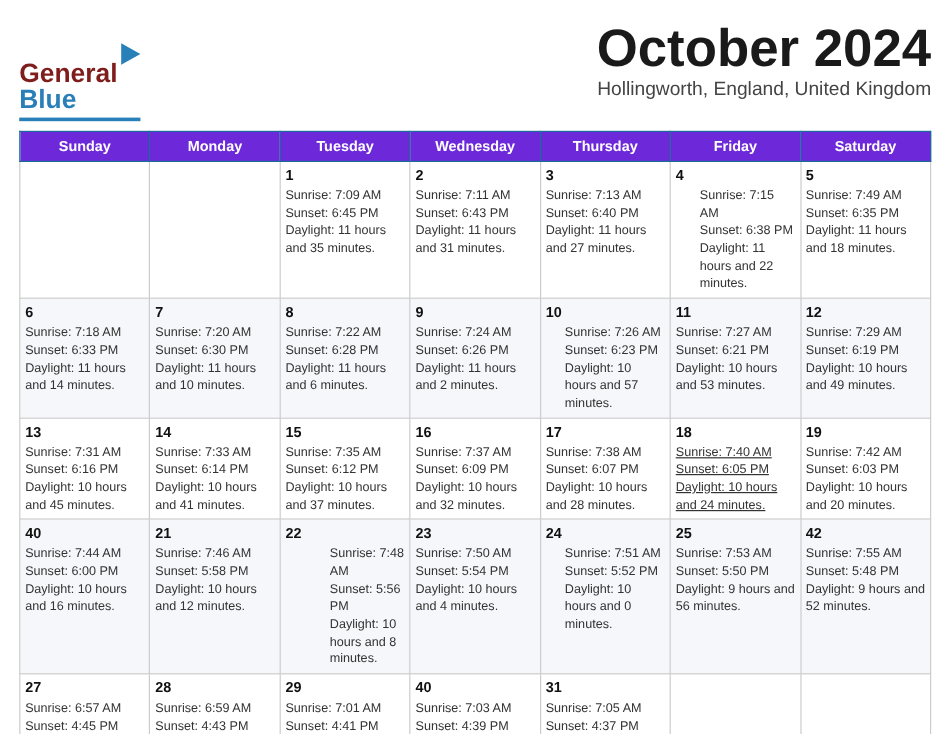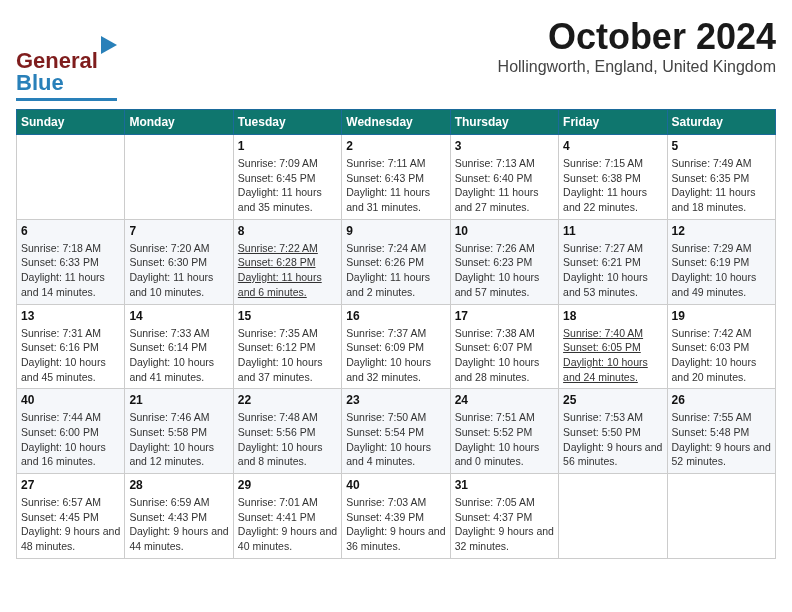--- a/index.html
+++ b/index.html
@@ -22,39 +22,39 @@
       align-items: flex-start;
     }
     .logo-line {
       width: 100%;
       height: 3px;
       background: #2980b9;
       margin-top: 2px;
     }
     .title-section { text-align: right; }
     .month-title {
-      font-size: 36px;
+      font-size: 44px;
       font-weight: bold;
       color: #1a1a1a;
     }
     .subtitle {
       font-size: 16px;
       color: #444;
       margin-left: 43px;
     }
     table {
       width: 100%;
       border-collapse: collapse;
       font-size: 11px;
     }
     thead tr th {
-      background: #0f766e;
+      background: #6d28d9;
       color: #fff;
       padding: 5px 4px;
-      text-align: left;
+      text-align: center;
       font-size: 12px;
       font-weight: bold;
       border: 1px solid #1a6a9a;
     }
     tbody tr td {
       border: 1px solid #ccc;
       vertical-align: top;
       padding: 4px;
       width: calc(100%/7);
       min-height: 80px;
@@ -123,21 +123,21 @@
 Daylight: 11 hours and 31 minutes.</div>
         </td>
         <td>
           <div class="day-number">3</div>
           <div class="day-info" style="white-space: pre-line;">Sunrise: 7:13 AM
 Sunset: 6:40 PM
 Daylight: 11 hours and 27 minutes.</div>
         </td>
         <td>
           <div class="day-number">4</div>
-          <div class="day-info" style="white-space: pre-line;">Sunrise: 7:15 AM
+          <div class="day-info" style="white-space: pre-line; margin-left: 20px;">Sunrise: 7:15 AM
 Sunset: 6:38 PM
 Daylight: 11 hours and 22 minutes.</div>
         </td>
         <td>
           <div class="day-number">5</div>
           <div class="day-info" style="white-space: pre-line;">Sunrise: 7:49 AM
 Sunset: 6:35 PM
 Daylight: 11 hours and 18 minutes.</div>
         </td>
       </tr>
@@ -149,33 +149,33 @@
 Daylight: 11 hours and 14 minutes.</div>
         </td>
         <td>
           <div class="day-number">7</div>
           <div class="day-info" style="white-space: pre-line;">Sunrise: 7:20 AM
 Sunset: 6:30 PM
 Daylight: 11 hours and 10 minutes.</div>
         </td>
         <td>
           <div class="day-number">8</div>
-          <div class="day-info" style="white-space: pre-line; text-decoration: underline;">Sunrise: 7:22 AM
+          <div class="day-info" style="white-space: pre-line;">Sunrise: 7:22 AM
 Sunset: 6:28 PM
 Daylight: 11 hours and 6 minutes.</div>
         </td>
         <td>
           <div class="day-number">9</div>
           <div class="day-info" style="white-space: pre-line;">Sunrise: 7:24 AM
 Sunset: 6:26 PM
 Daylight: 11 hours and 2 minutes.</div>
         </td>
         <td>
           <div class="day-number">10</div>
-          <div class="day-info" style="white-space: pre-line;">Sunrise: 7:26 AM
+          <div class="day-info" style="white-space: pre-line; margin-left: 16px;">Sunrise: 7:26 AM
 Sunset: 6:23 PM
 Daylight: 10 hours and 57 minutes.</div>
         </td>
         <td>
           <div class="day-number">11</div>
           <div class="day-info" style="white-space: pre-line;">Sunrise: 7:27 AM
 Sunset: 6:21 PM
 Daylight: 10 hours and 53 minutes.</div>
         </td>
         <td>
@@ -237,44 +237,44 @@
 Daylight: 10 hours and 16 minutes.</div>
         </td>
         <td>
           <div class="day-number">21</div>
           <div class="day-info" style="white-space: pre-line;">Sunrise: 7:46 AM
 Sunset: 5:58 PM
 Daylight: 10 hours and 12 minutes.</div>
         </td>
         <td>
           <div class="day-number">22</div>
-          <div class="day-info" style="white-space: pre-line;">Sunrise: 7:48 AM
+          <div class="day-info" style="white-space: pre-line; margin-left: 37px;">Sunrise: 7:48 AM
 Sunset: 5:56 PM
 Daylight: 10 hours and 8 minutes.</div>
         </td>
         <td>
           <div class="day-number">23</div>
           <div class="day-info" style="white-space: pre-line;">Sunrise: 7:50 AM
 Sunset: 5:54 PM
 Daylight: 10 hours and 4 minutes.</div>
         </td>
         <td>
           <div class="day-number">24</div>
-          <div class="day-info" style="white-space: pre-line;">Sunrise: 7:51 AM
+          <div class="day-info" style="white-space: pre-line; margin-left: 16px;">Sunrise: 7:51 AM
 Sunset: 5:52 PM
 Daylight: 10 hours and 0 minutes.</div>
         </td>
         <td>
           <div class="day-number">25</div>
           <div class="day-info" style="white-space: pre-line;">Sunrise: 7:53 AM
 Sunset: 5:50 PM
 Daylight: 9 hours and 56 minutes.</div>
         </td>
         <td>
-          <div class="day-number">26</div>
+          <div class="day-number">42</div>
           <div class="day-info" style="white-space: pre-line;">Sunrise: 7:55 AM
 Sunset: 5:48 PM
 Daylight: 9 hours and 52 minutes.</div>
         </td>
       </tr>
       <tr>
         <td>
           <div class="day-number">27</div>
           <div class="day-info" style="white-space: pre-line;">Sunrise: 6:57 AM
 Sunset: 4:45 PM

